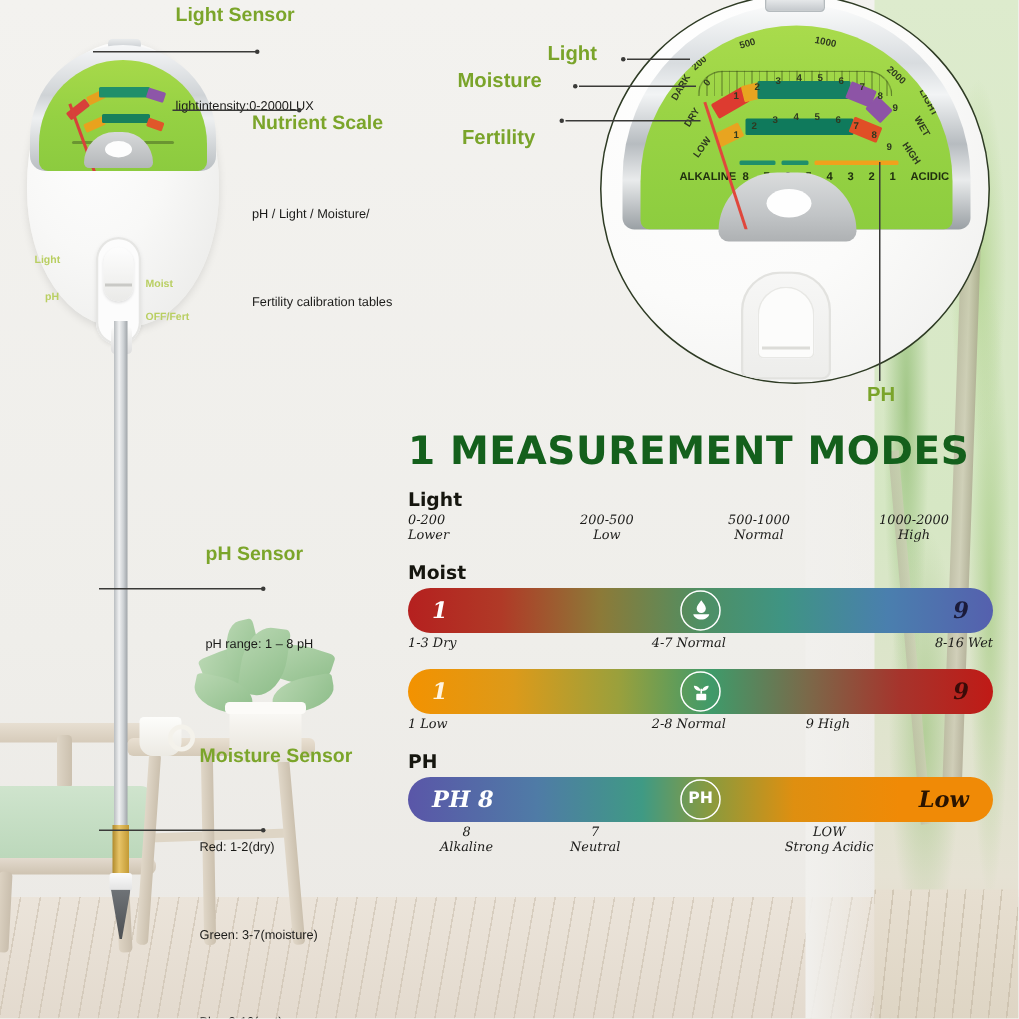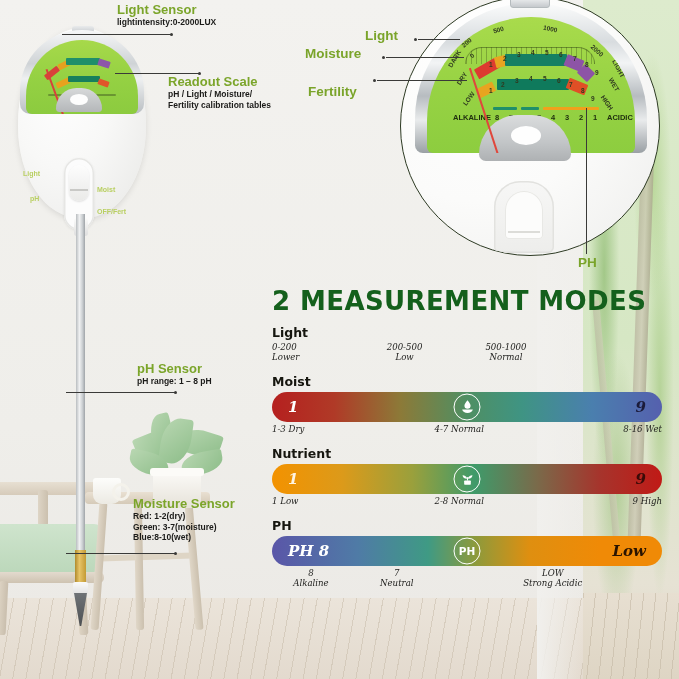--- a/index.html
+++ b/index.html
@@ -154,21 +154,21 @@
      transform:rotate(-18deg);transform-origin:bottom center;z-index:3;}
 
   .sc{position:absolute;font-size:6.5px;color:#2f3a20;font-weight:700;}
   .scb{position:absolute;font-size:7.5px;color:#20300f;font-weight:700;}
   .seg{position:absolute;border-radius:1px;}
   .lead{position:absolute;background:#3a3a38;height:1px;}
   .leaddot{position:absolute;width:3px;height:3px;border-radius:50%;background:#3a3a38;}
 
   .co{position:absolute;}
   .co .t{font-size:13px;font-weight:700;color:#7ba52a;line-height:1.05;white-space:nowrap;}
-  .co .s{font-size:8.5px;color:#1b1b19;font-weight:700;line-height:1.28;white-space:nowrap;}
+  .co .s{font-size:8.5px;color:#1b1b19;font-weight:400;line-height:1.28;white-space:nowrap;margin-top:48px;}
 
   .gl{position:absolute;font-size:13.5px;font-weight:700;color:#7aa42a;white-space:nowrap;}
 
   
   .modes{position:absolute;left:272px;top:288px;width:390px;}
   .modes-title{font-size:26px;font-weight:700;color:#14601c;letter-spacing:.4px;
      font-family:"DejaVu Sans",sans-serif;line-height:1;}
   .mode{margin-top:11px;}
   .mode-name{font-size:12.5px;font-weight:700;color:#16160f;margin-bottom:3px;
      font-family:"DejaVu Sans",sans-serif;}
@@ -349,21 +349,21 @@
   </div>
 
   <div class="co" style="left:117px;top:3px;">
     <div class="t">Light Sensor</div>
     <div class="s">lightintensity:0-2000LUX</div>
   </div>
   <div class="lead" style="left:62px;top:34px;width:110px;"></div>
   <div class="leaddot" style="left:170px;top:33px;"></div>
 
   <div class="co" style="left:168px;top:75px;">
-    <div class="t">Readout Scale</div>
+    <div class="t">Nutrient Scale</div>
     <div class="s">pH / Light / Moisture/</div>
     <div class="s">Fertility calibration tables</div>
   </div>
   <div class="lead" style="left:115px;top:73px;width:85px;"></div>
   <div class="leaddot" style="left:198px;top:72px;"></div>
 
   <div class="co" style="left:137px;top:362px;">
     <div class="t">pH Sensor</div>
     <div class="s">pH range: 1 – 8 pH</div>
   </div>
@@ -388,31 +388,33 @@
   <div class="leaddot" style="left:382px;top:56px;"></div>
 
   <div class="gl" style="left:308px;top:84px;">Fertility</div>
   <div class="lead" style="left:377px;top:80px;width:90px;"></div>
   <div class="leaddot" style="left:373px;top:79px;"></div>
 
   <div class="gl" style="left:578px;top:255px;">PH</div>
   <div class="lead" style="left:586px;top:108px;width:1px;height:146px;background:#3a3a38;"></div>
 
   <div class="modes">
-    <div class="modes-title">2  MEASUREMENT MODES</div>
+    <div class="modes-title">1  MEASUREMENT MODES</div>
 
     <div class="mode">
       <div class="mode-name">Light</div>
       <div class="ticks">
         <span style="flex:0 0 21%;text-align:left;">0-200
 Lower</span>
         <span style="flex:0 0 26%;">200-500
 Low</span>
         <span style="flex:0 0 26%;">500-1000
 Normal</span>
+        <span style="flex:1;">1000-2000
+High</span>
       </div>
     </div>
 
     <div class="mode">
       <div class="mode-name">Moist</div>
       <div class="bar moist">
         <span class="v a">1</span>
         <span class="bar-icon">
           <svg width="16" height="16" viewBox="0 0 24 24">
             <path d="M12 2.5c2.6 3.4 4.6 6 4.6 8.2a4.6 4.6 0 1 1-9.2 0c0-2.2 2-4.8 4.6-8.2z" fill="#fff"></path>
@@ -422,37 +424,36 @@
         <span class="v b">9</span>
       </div>
       <div class="ticks">
         <span style="flex:0 0 28%;text-align:left;">1-3 Dry</span>
         <span style="flex:0 0 40%;">4-7 Normal</span>
         <span style="flex:1;text-align:right;">8-16 Wet</span>
       </div>
     </div>
 
     <div class="mode">
-      <div class="mode-name">Nutrient</div>
       <div class="bar nutrient">
         <span class="v a">1</span>
         <span class="bar-icon">
           <svg width="16" height="16" viewBox="0 0 24 24">
             <path d="M11.2 11c-1.6-3-4-4.2-6.6-4 .2 2.8 2 5 6.6 5.2z" fill="#fff"></path>
             <path d="M12.8 11c1.6-3 4-4.2 6.6-4-.2 2.8-2 5-6.6 5.2z" fill="#fff"></path>
             <rect x="11.2" y="10" width="1.6" height="5" fill="#fff"></rect>
             <rect x="7" y="15" width="10" height="6.4" rx="1" fill="#fff"></rect>
           </svg>
         </span>
         <span class="v b">9</span>
       </div>
       <div class="ticks">
         <span style="flex:0 0 28%;text-align:left;">1 Low</span>
         <span style="flex:0 0 40%;text-align:center;">2-8 Normal</span>
-        <span style="flex:1;text-align:right;">9 High</span>
+        <span style="flex:1;text-align:left;">9 High</span>
       </div>
     </div>
 
     <div class="mode">
       <div class="mode-name">PH</div>
       <div class="bar ph">
         <span class="v a">PH 8</span>
         <span class="bar-icon">
           <span style="font-size:10.5px;font-weight:700;color:#fff;font-family:'DejaVu Sans',sans-serif;">PH</span>
         </span>

